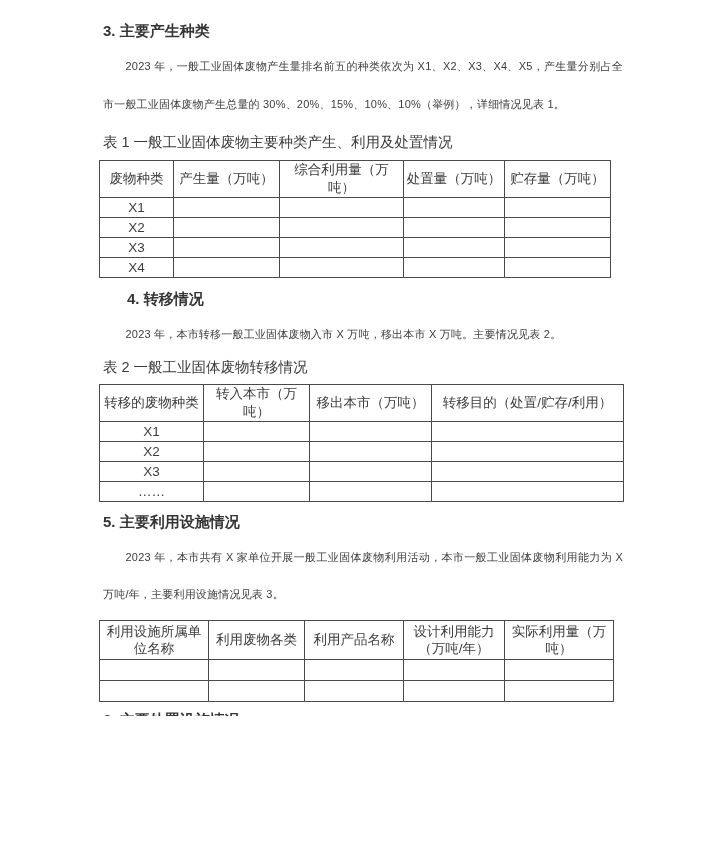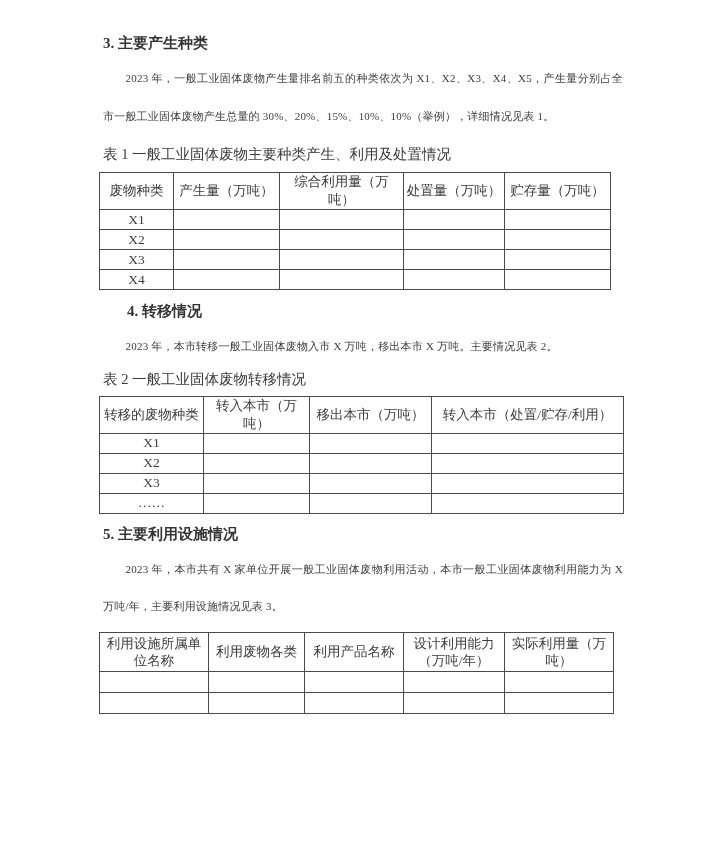--- a/index.html
+++ b/index.html
@@ -2,22 +2,22 @@
 <html><head>
 <meta charset="utf-8">
 <style>
   html, body { margin: 0; padding: 0; background: #ffffff; }
   .page {
     position: relative;
     width: 711px;
     height: 716px;
     background: #ffffff;
     box-sizing: border-box;
-    padding: 34px 88px 0 103px;
-    font-family: Liberation Serif, serif;
+    padding: 22px 88px 0 103px;
+    font-family: Liberation Sans, sans-serif;
     color: #3d3d3d;
     overflow: hidden;
   }
   .sec-heading {
     font-size: 15px;
     font-weight: 700;
     line-height: 18px;
     margin: 0;
     color: #353535;
   }
@@ -129,21 +129,21 @@
       <col style="width:104px">
         <col style="width:106px">
         <col style="width:122px">
         <col style="width:192px">
     </colgroup>
     <tbody>
         <tr>
       <th>转移的废物种类</th>
       <th>转入本市（万吨）</th>
       <th>移出本市（万吨）</th>
-      <th>转入本市（处置/贮存/利用）</th>
+      <th>转移目的（处置/贮存/利用）</th>
     </tr>
     <tr>
       <td>X1</td>
       <td></td>
           <td></td>
           <td></td>
     </tr>
     <tr>
       <td>X2</td>
       <td></td>

